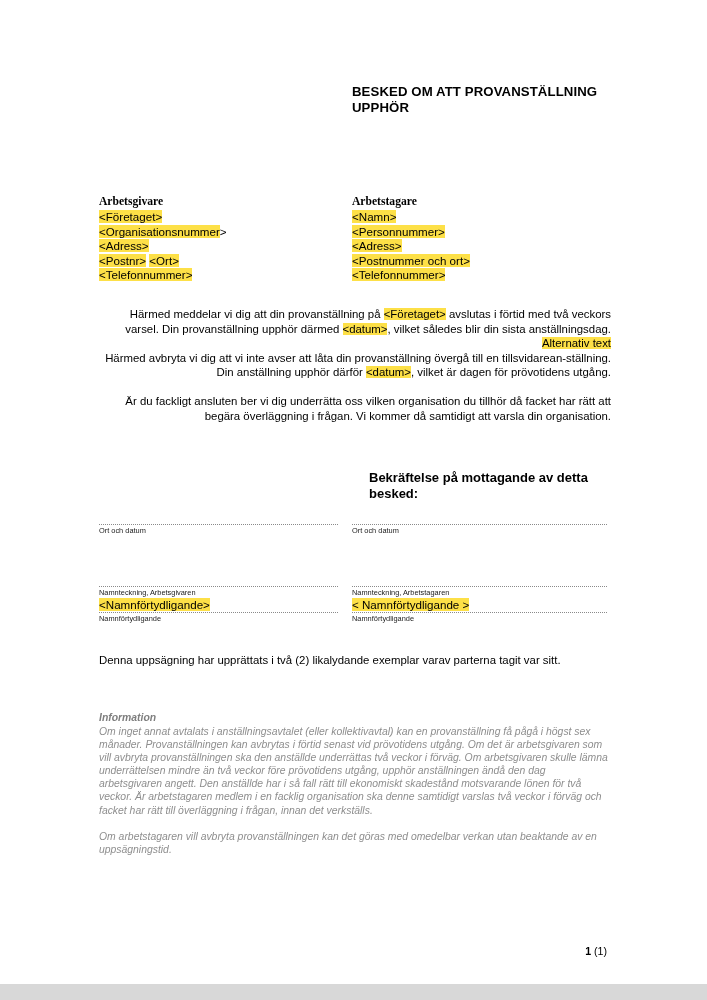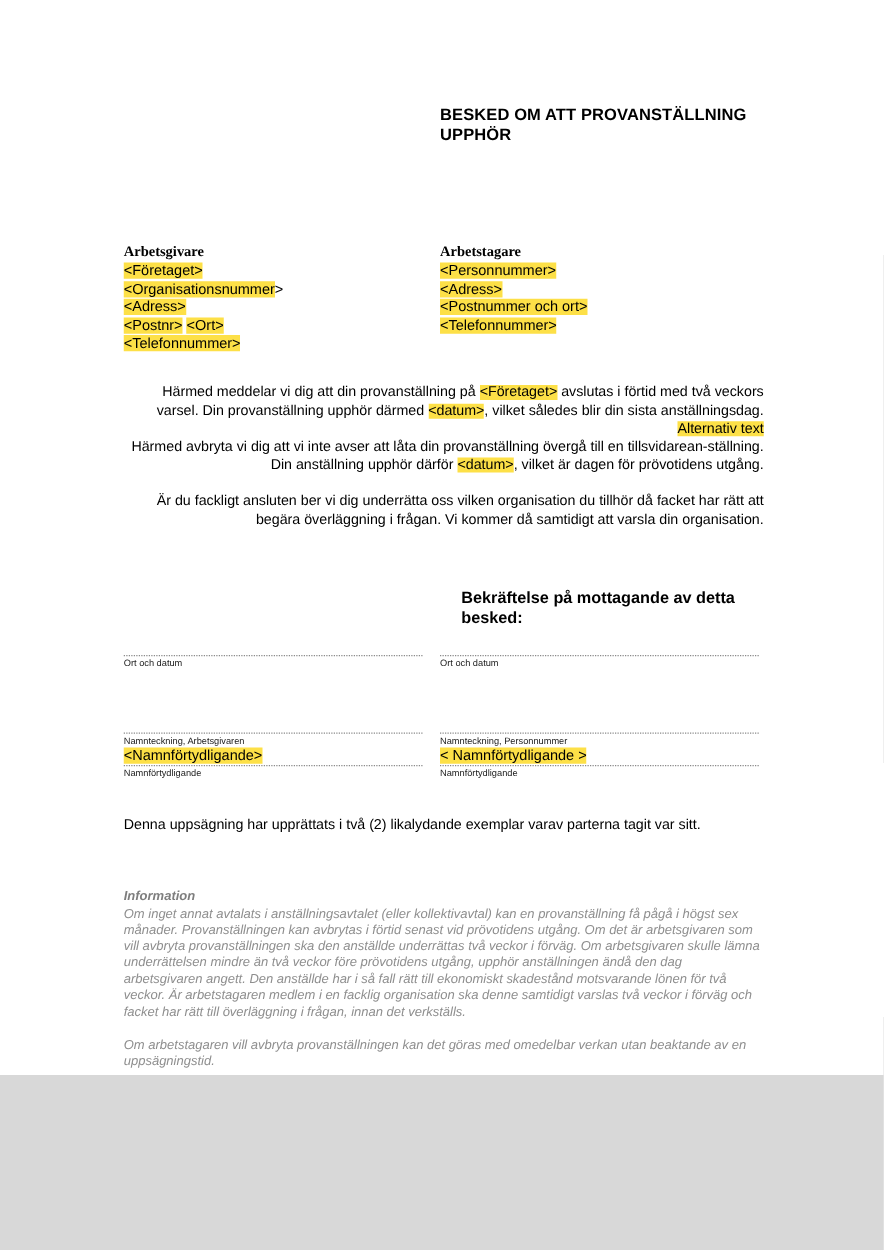--- a/index.html
+++ b/index.html
@@ -4,21 +4,21 @@
 <title>Besked om att provanställning upphör</title>
 <style>
   html, body {
     margin: 0;
     padding: 0;
     background: #d8d8d8;
   }
   .page {
     position: relative;
     width: 707px;
-    height: 860px;
+    height: 984px;
     background: #ffffff;
     margin: 0 auto;
     overflow: hidden;
     font-family: "Liberation Sans", sans-serif;
     color: #000000;
     -webkit-font-smoothing: antialiased;
   }
 
   
   .col-left  { left: 99px;  width: 239px; }
@@ -153,20 +153,21 @@
     <p class="party-heading">Arbetsgivare</p>
     <p class="party-line"><span class="hl">&lt;Företaget&gt;</span></p>
     <p class="party-line"><span class="hl">&lt;Organisationsnummer</span><span>&gt;</span></p>
     <p class="party-line"><span class="hl">&lt;Adress&gt;</span></p>
     <p class="party-line"><span class="hl">&lt;Postnr&gt;</span> <span class="hl">&lt;Ort&gt;</span></p>
     <p class="party-line"><span class="hl">&lt;Telefonnummer&gt;</span></p>
   </div>
 
   <div class="abs col-right" style="top:194px;">
     <p class="party-heading">Arbetstagare</p>
+    <p class="party-line"><span class="hl">&lt;Namn&gt;</span></p>
     <p class="party-line"><span class="hl">&lt;Personnummer&gt;</span></p>
     <p class="party-line"><span class="hl">&lt;Adress&gt;</span></p>
     <p class="party-line"><span class="hl">&lt;Postnummer och ort&gt;</span></p>
     <p class="party-line"><span class="hl">&lt;Telefonnummer&gt;</span></p>
   </div>
 
   <div class="abs full" style="top:307px; width:512px;">
     <p class="body-text"><span>Härmed meddelar vi dig att din provanställning på </span><span class="hl">&lt;Företaget&gt;</span><span> avslutas i förtid med två veckors varsel. Din provanställning upphör därmed </span><span class="hl">&lt;datum&gt;</span><span>, vilket således blir din sista anställningsdag.</span></p>
 
     <p class="body-text"><span class="hl">Alternativ text</span></p>
@@ -192,21 +193,21 @@
   <div class="abs col-left" style="top:586px;">
     <div class="sigline"></div>
     <p class="sig-caption">Namnteckning, Arbetsgivaren</p>
     <p class="sig-name"><span class="hl">&lt;Namnförtydligande&gt;</span></p>
     <div class="sigline"></div>
     <p class="sig-caption">Namnförtydligande</p>
   </div>
 
   <div class="abs col-right" style="top:586px;">
     <div class="sigline"></div>
-    <p class="sig-caption">Namnteckning, Personnummer</p>
+    <p class="sig-caption">Namnteckning, Arbetstagaren</p>
     <p class="sig-name"><span class="hl">&lt; Namnförtydligande &gt;</span></p>
     <div class="sigline"></div>
     <p class="sig-caption">Namnförtydligande</p>
   </div>
 
   <div class="closing">Denna uppsägning har upprättats i två (2) likalydande exemplar varav parterna tagit var sitt.</div>
 
   <div class="info-wrap">
     <p class="info-heading">Information</p>
     <p class="info-text">Om inget annat avtalats i anställningsavtalet (eller kollektivavtal) kan en provanställning få pågå i högst sex månader. Provanställningen kan avbrytas i förtid senast vid prövotidens utgång. Om det är arbetsgivaren som vill avbryta provanställningen ska den anställde underrättas två veckor i förväg. Om arbetsgivaren skulle lämna underrättelsen mindre än två veckor före prövotidens utgång, upphör anställningen ändå den dag arbetsgivaren angett. Den anställde har i så fall rätt till ekonomiskt skadestånd motsvarande lönen för två veckor. Är arbetstagaren medlem i en facklig organisation ska denne samtidigt varslas två veckor i förväg och facket har rätt till överläggning i frågan, innan det verkställs.</p>

